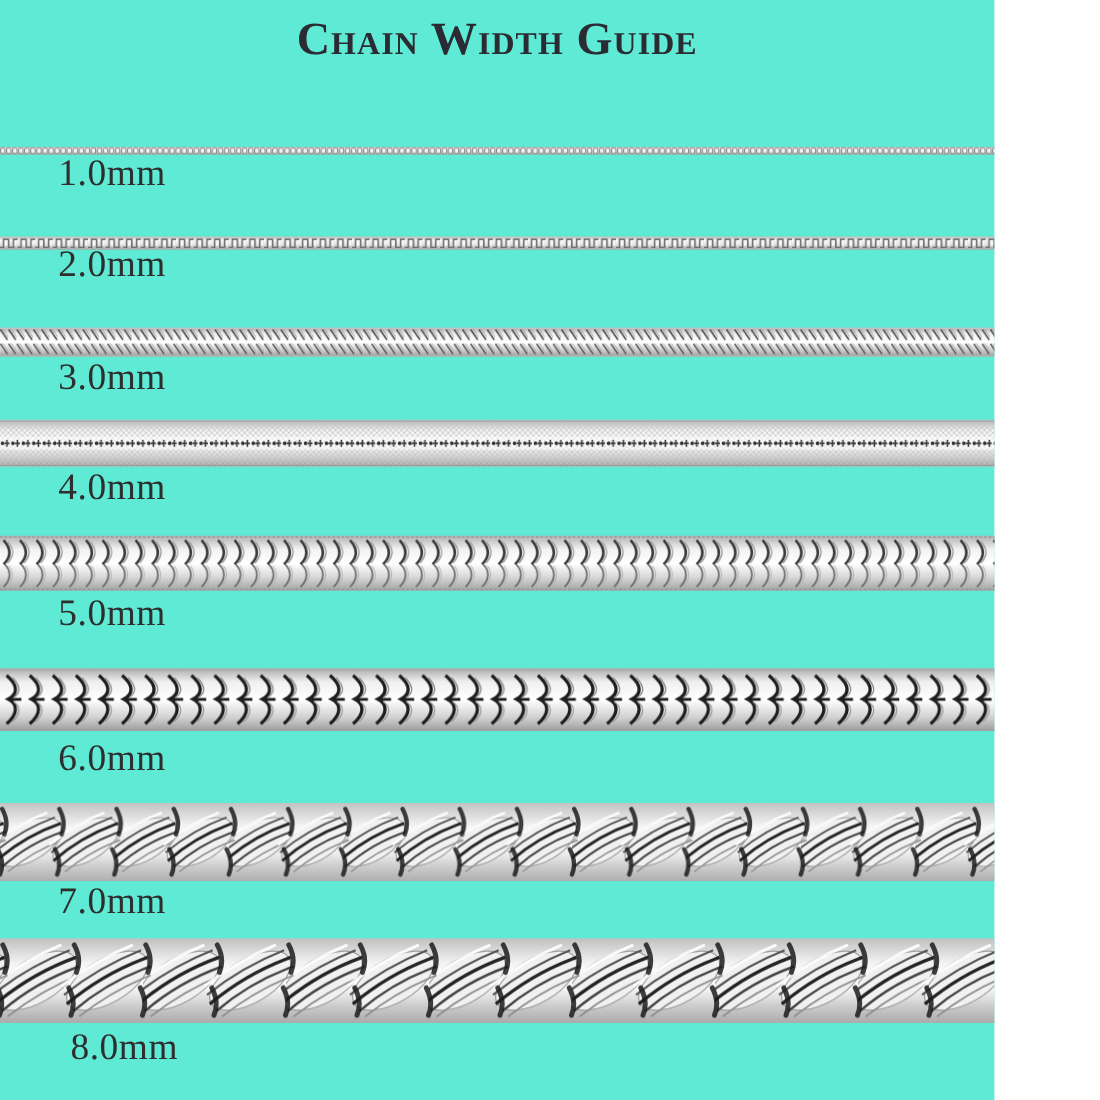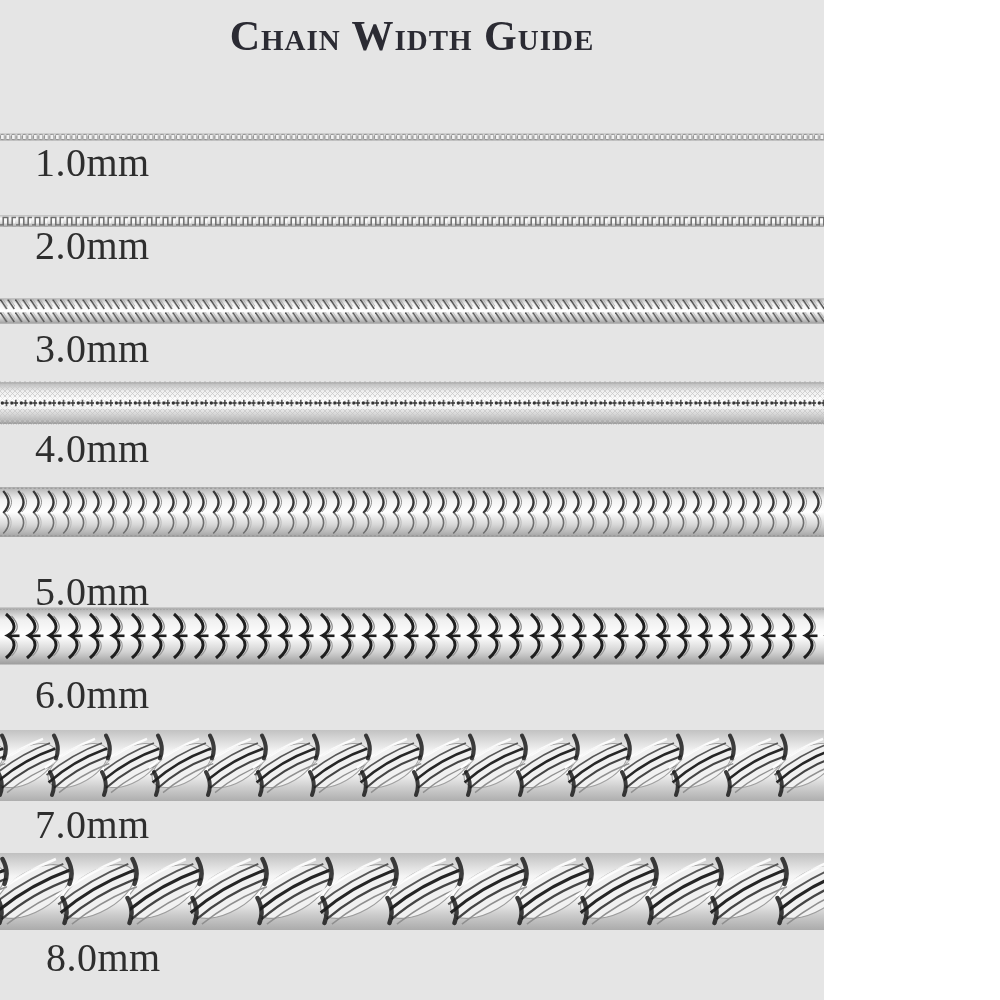--- a/index.html
+++ b/index.html
@@ -1,24 +1,24 @@
 <!DOCTYPE html>
 <html><head>
 <meta charset="utf-8">
 <style>
   html,body{margin:0;padding:0;background:#ffffff;}
-  .page{position:relative;width:824px;height:1000px;background:#e5e5e5;overflow:hidden;
+  .page{position:relative;width:904px;height:1000px;background:#5eead4;overflow:hidden;
         font-family:"Liberation Serif","DejaVu Serif",serif;}
   .title{position:absolute;top:12px;left:0;right:0;margin:0;text-align:center;
          font-size:42px;font-weight:700;font-variant:small-caps;letter-spacing:1px;
          color:#2b2b33;}
   .chain{position:absolute;left:0;display:block;}
-  .size-label{position:absolute;left:35px;font-size:40px;color:#2e2e2e;letter-spacing:0.5px;}
+  .size-label{position:absolute;left:53px;font-size:34px;color:#2e2e2e;letter-spacing:0.5px;}
   .l1{top:139px;} .l2{top:222px;} .l3{top:325px;} .l4{top:425px;}
-  .l5{top:539px;margin-top:29px;} .l6{top:671px;} .l7{top:801px;} .l8{top:934px;margin-left:11px;}
+  .l5{top:539px;} .l6{top:671px;} .l7{top:801px;} .l8{top:934px;margin-left:11px;}
   .c1{top:132px;} .c2{top:213px;} .c3{top:297px;} .c4{top:381px;}
   .c5{top:486px;} .c6{top:606px;} .c7{top:728px;} .c8{top:851px;}
 </style>
 </head>
 <body>
 
 <div class="page">
 
   <h1 class="title">Chain Width Guide</h1>
 

